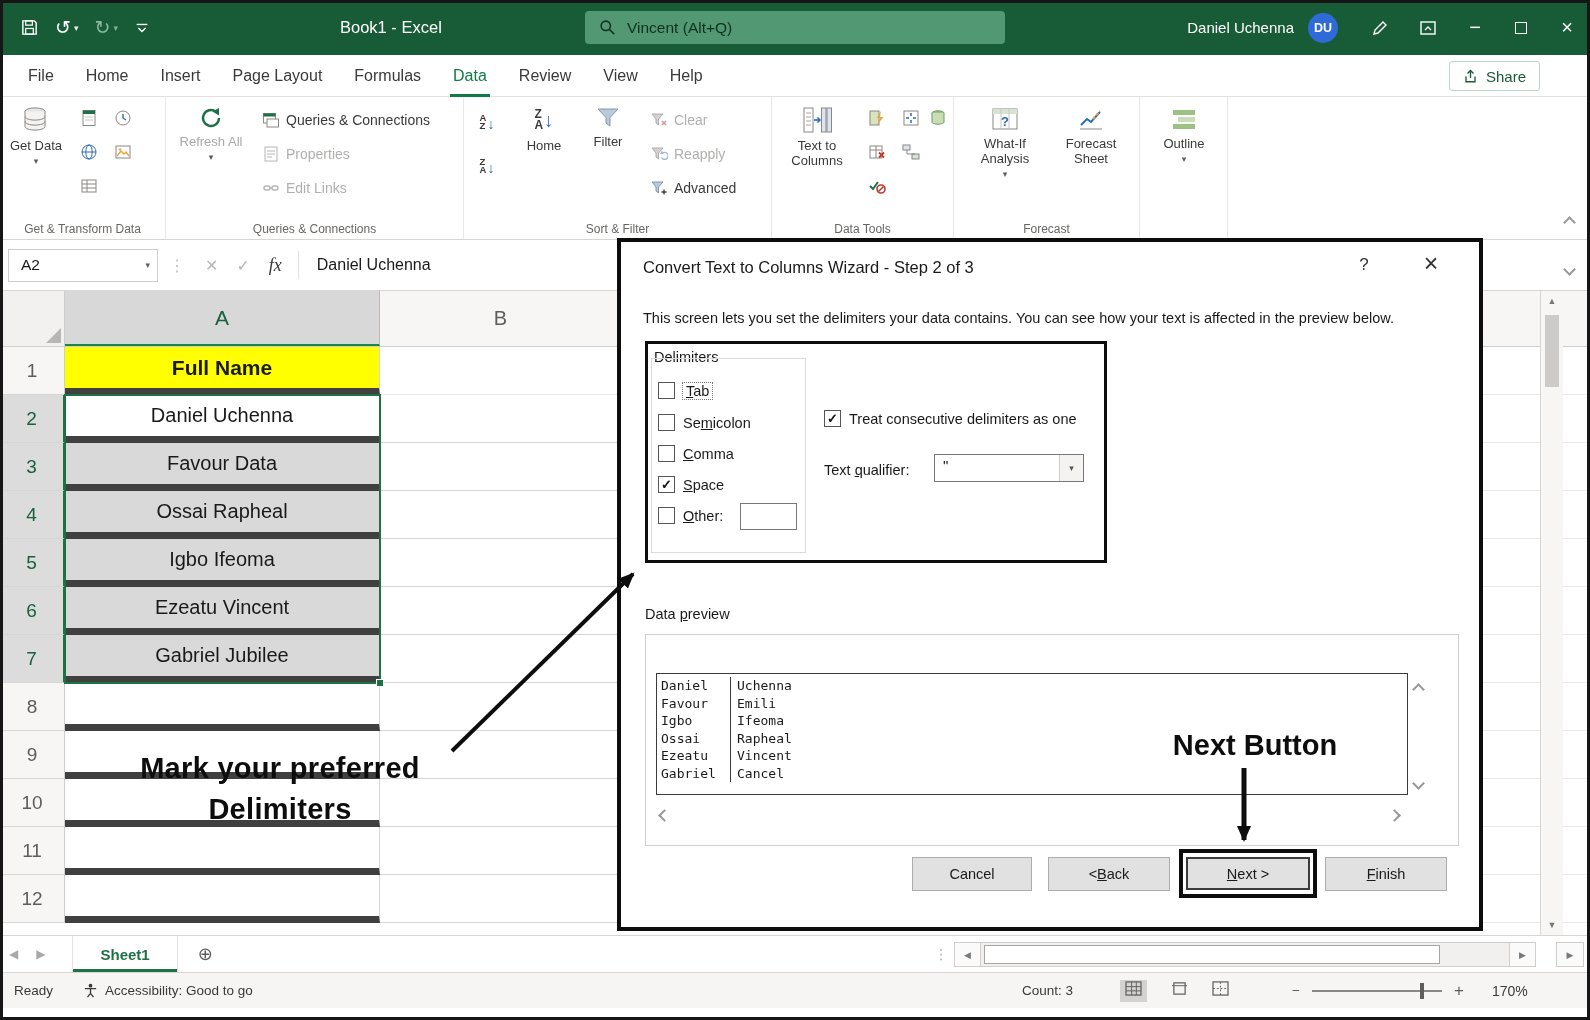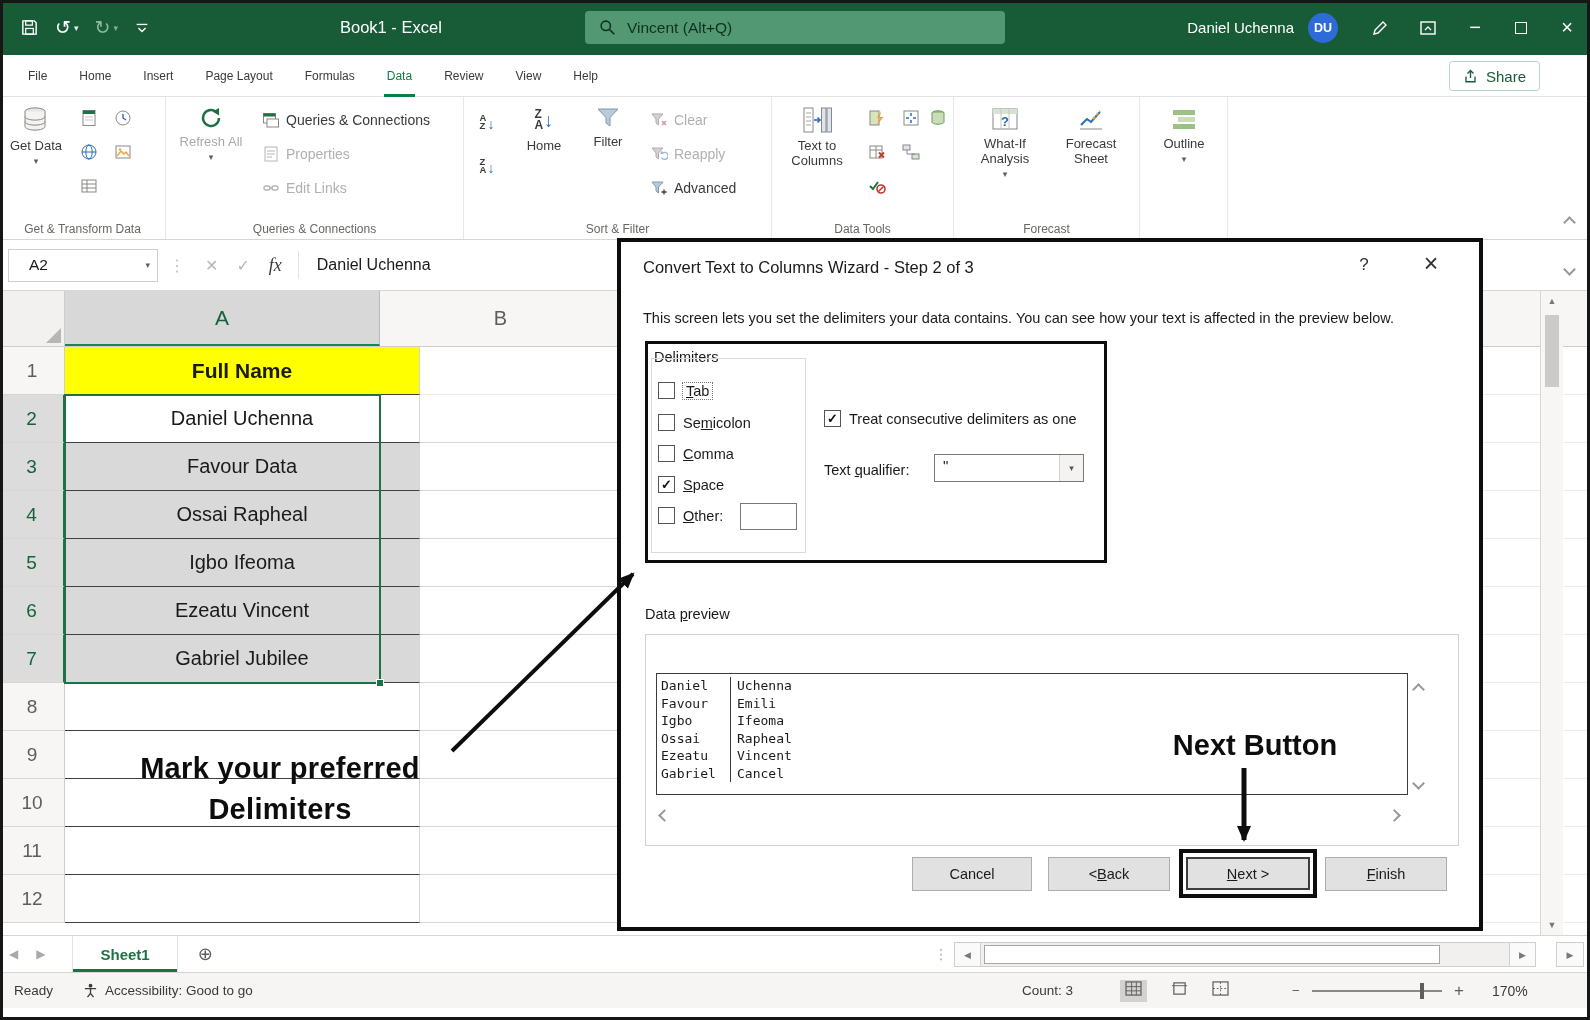--- a/index.html
+++ b/index.html
@@ -21,21 +21,21 @@
   .username{font-size:15px;margin-right:14px}
   .avatar{width:30px;height:30px;border-radius:50%;background:#2f6bd8;color:#fff;font-size:12.5px;
           font-weight:bold;display:flex;align-items:center;justify-content:center;margin-right:18px}
   .tbicon{width:48px;display:flex;align-items:center;justify-content:center}
   .winbtn{width:46px;height:55px;display:flex;align-items:center;justify-content:center;font-size:20px}
   .maxbox{width:12px;height:12px;border:1.5px solid #fff;display:inline-block}
 
   
   .tabrow{position:absolute;left:0;top:55px;right:0;height:42px;background:#fff;
           border-bottom:1px solid #e4e2e0;display:flex;align-items:center;padding-left:12px;z-index:3}
-  .rtab{padding:0 16px;font-size:12px;color:#3b3a39;height:42px;line-height:42px;position:relative;white-space:nowrap}
+  .rtab{padding:0 16px;font-size:16px;color:#3b3a39;height:42px;line-height:42px;position:relative;white-space:nowrap}
   .rtab.active{color:#0f7b45}
   .rtab.active::after{content:"";position:absolute;left:13px;right:13px;bottom:0;height:3px;background:#0f7b45}
   .share-btn{position:absolute;right:50px;top:6px;height:30px;border:1px solid #bcd6c8;border-radius:3px;
              display:flex;align-items:center;gap:8px;padding:0 13px;color:#185c37;font-size:15px;background:#fff}
 
   
   .ribbon{position:absolute;left:0;top:97px;right:0;height:143px;background:#fff;
           border-bottom:1px solid #d8d6d4;z-index:3}
   .rgroup{position:absolute;top:0;height:142px;border-right:1px solid #eae8e6}
   .glabel{position:absolute;bottom:3px;left:0;right:0;text-align:center;font-size:12px;color:#696764;white-space:nowrap}
@@ -50,21 +50,21 @@
   .azi .col{display:flex;flex-direction:column;line-height:8.5px;font-size:9.5px;font-weight:bold;color:#3b3a39}
   .azi .ad{color:#2b6cb8;font-size:14px;line-height:13px}
   .azi.big .col{font-size:12px;line-height:11px}
   .azi.big .ad{font-size:19px;line-height:17px}
   .collapse{position:absolute;right:16px;bottom:8px}
 
   
   .formulabar{position:absolute;left:0;top:240px;right:0;height:51px;background:#fff;
               border-bottom:1px solid #d8d6d4;display:flex;align-items:center;z-index:2}
   .namebox{width:150px;height:33px;margin-left:8px;border:1px solid #d1cfcd;display:flex;align-items:center;
-           padding-left:20px;font-size:15.5px;position:relative}
+           padding-left:12px;font-size:15.5px;position:relative}
   .nbcaret{position:absolute;right:7px;font-size:9px;color:#605e5c}
   .fbdots{color:#c4c2c0;font-size:16px;margin:0 11px}
   .fbgray{color:#b8b6b4;font-size:16px;margin:0 9px}
   .fbfx{font-family:"Liberation Serif",serif;font-style:italic;font-size:18px;color:#3b3a39;margin:0 10px}
   .fbsep{width:1px;height:28px;background:#e4e2e0;margin:0 6px}
   .fbvalue{font-size:16px;margin-left:12px}
   .fbexpand{position:absolute;right:16px;top:20px}
 
   
   .colheaders{position:absolute;left:0;top:291px;right:0;height:56px;background:#f7f6f5;
@@ -75,21 +75,21 @@
   .chA{width:315px;background:#d8d8d8;border-right:1px solid #bdbbb9;border-bottom:2px solid #17864f;
        display:flex;align-items:center;justify-content:center;font-size:21px;color:#17613c}
   .chB{width:242px;display:flex;align-items:center;justify-content:center;font-size:20px;color:#5f5d5b;
        border-right:1px solid #d8d6d4}
   .chfill{flex:1}
   .gridrows{position:absolute;left:0;top:347px;right:0;z-index:1}
   .grow{display:flex;height:48px}
   .rowhdr{width:65px;background:#f7f6f5;border-right:1px solid #cfcdcb;border-bottom:1px solid #d8d6d4;
           display:flex;align-items:center;justify-content:center;font-size:19px;color:#5f5d5b}
   .rowhdr.sel{background:#dcdcdc;color:#17613c;border-right:2px solid #1e7145}
-  .cellA{width:355px;border-right:1px solid #d8d6d4;border-bottom:1px solid #404040;background:#fff;
+  .cellA{width:315px;border-right:1px solid #d8d6d4;border-bottom:7px solid #404040;background:#fff;
          display:flex;align-items:center;justify-content:center;font-size:20px}
   .cellA.yellow{background:#ffff00;font-weight:bold;font-size:21px}
   .cellA.gray{background:#d9d9d9}
   .cellB{width:242px;border-right:1px solid #d8d6d4;border-bottom:1px solid #d8d6d4;
          display:flex;align-items:center;justify-content:center;font-size:20px}
   .cellB.bold{font-weight:bold;font-size:21px}
   .cellFill{flex:1;border-bottom:1px solid #ecebe9}
   .selbox{position:absolute;left:64px;top:394px;width:317px;height:290px;border:2px solid #1e7145;
           pointer-events:none;z-index:5}
   .selhandle{position:absolute;right:-5px;bottom:-5px;width:8px;height:8px;background:#1e7145;border:1px solid #fff}

